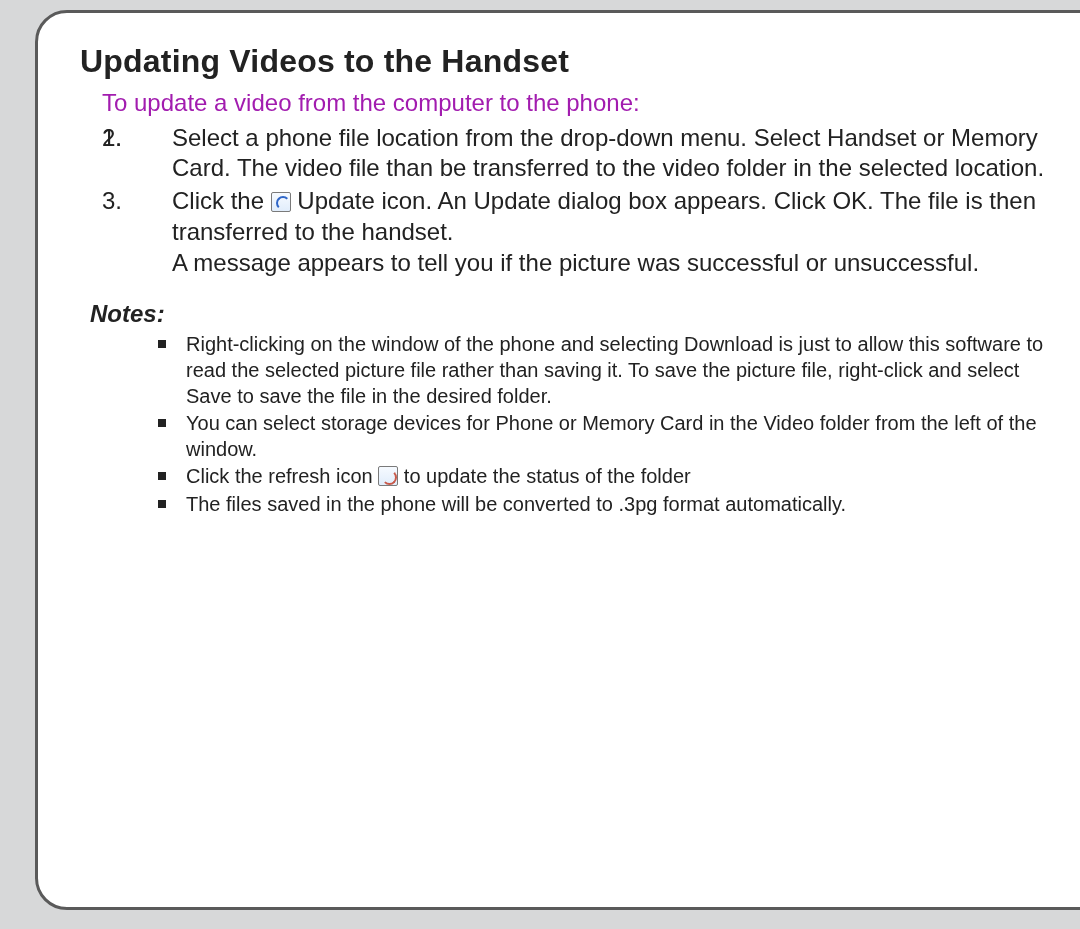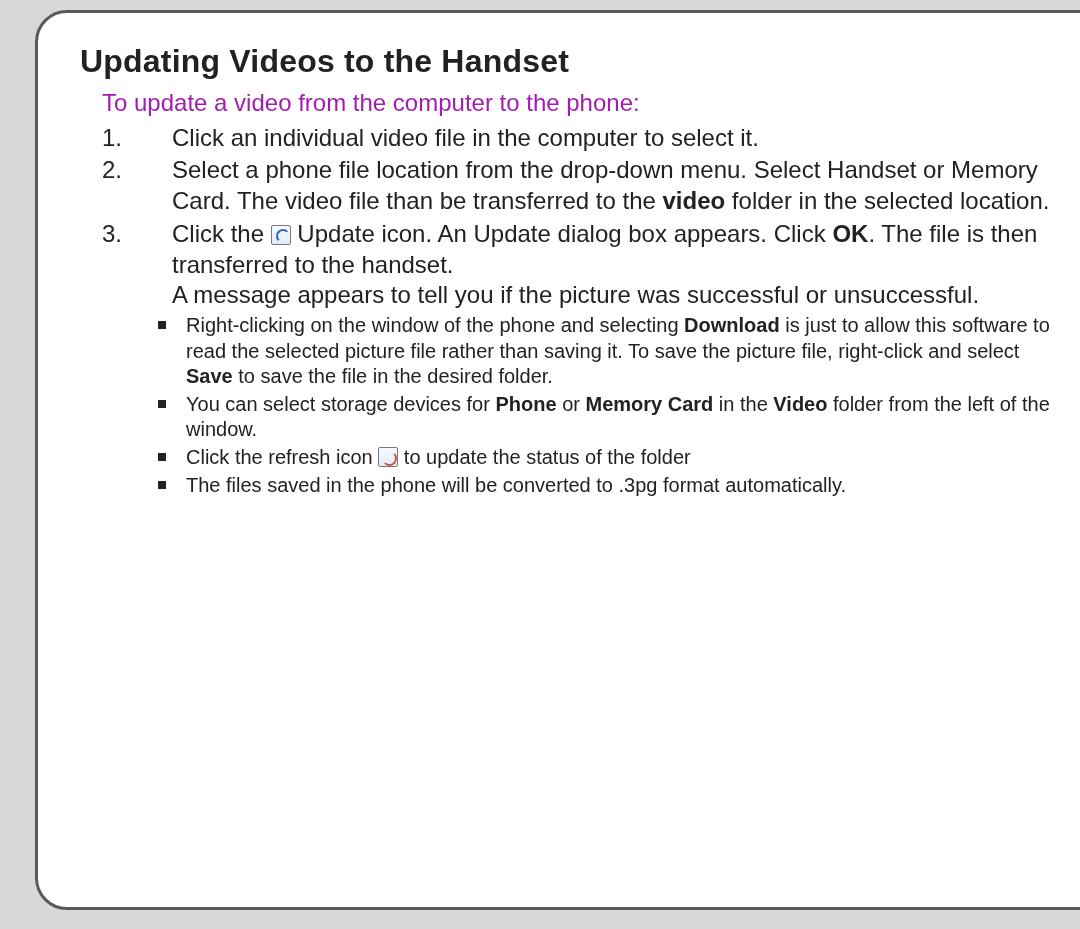--- a/index.html
+++ b/index.html
@@ -78,21 +78,21 @@
     position: relative;
     padding-left: 70px;
     margin-top: 2px;
   }
   ol.steps > li .num {
     position: absolute;
     left: 0;
     top: 0;
     width: 60px;
   }
-  .bold { font-weight: 700; }
+  .bold { font-weight: 400; }
   .inline-icon {
     display: inline-block;
     width: 20px;
     height: 20px;
     border: 1px solid #7a7a7a;
     background: linear-gradient(#f6faff,#e1edfb);
     vertical-align: -3px;
     position: relative;
     border-radius: 2px;
   }
@@ -169,34 +169,34 @@
   <div class="page-number">35</div>
 </div>
 
 <div class="page-frame">
   <h1 class="title">Updating Videos to the Handset</h1>
   <p class="intro">To update a video from the computer to the phone:</p>
 
   <ol class="steps">
     <li>
       <span class="num">1.</span>
-      <span>Click an individual video file in the computer to select it.</span>
     </li>
     <li>
       <span class="num">2.</span>
       <span>Select a phone file location from the drop-down menu. Select Handset or Memory Card. The video file than be transferred to the </span><span class="bold">video</span><span> folder in the selected location.</span>
     </li>
     <li>
       <span class="num">3.</span>
       <span>Click the </span><span class="inline-icon update"></span><span> Update icon. An Update dialog box appears. Click </span><span class="bold">OK</span><span>. The file is then transferred to the handset.</span>
       <br>
       <span>A message appears to tell you if the picture was successful or unsuccessful.</span>
     </li>
   </ol>
 
+  <h2 class="notes-title">Notes:</h2>
   <ul class="notes">
     <li>
       <span>Right-clicking on the window of the phone and selecting </span><span class="bold">Download</span><span> is just to allow this software to read the selected picture file rather than saving it. To save the picture file, right-click and select </span><span class="bold">Save</span><span> to save the file in the desired folder.</span>
     </li>
     <li>
       <span>You can select storage devices for </span><span class="bold">Phone</span><span> or </span><span class="bold">Memory Card</span><span> in the </span><span class="bold">Video</span><span> folder from the left of the window.</span>
     </li>
     <li>
       <span>Click the refresh icon </span><span class="inline-icon refresh"></span><span> to update the status of the folder</span>
     </li>

